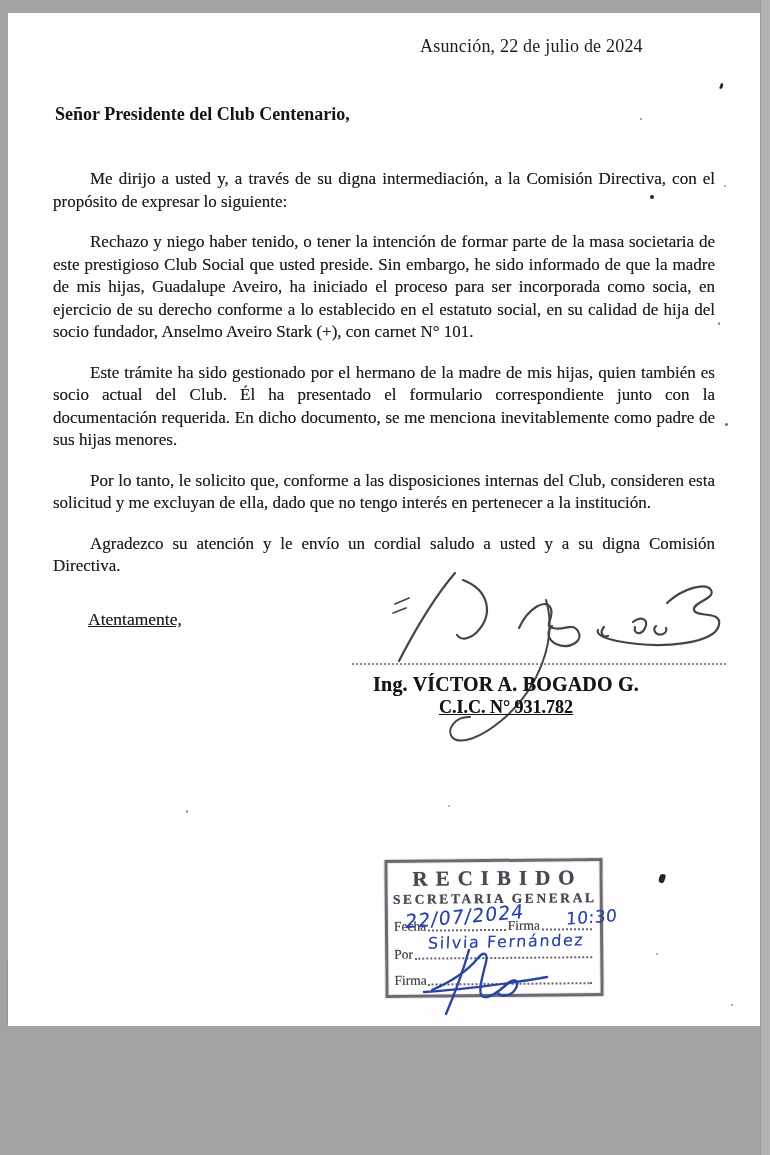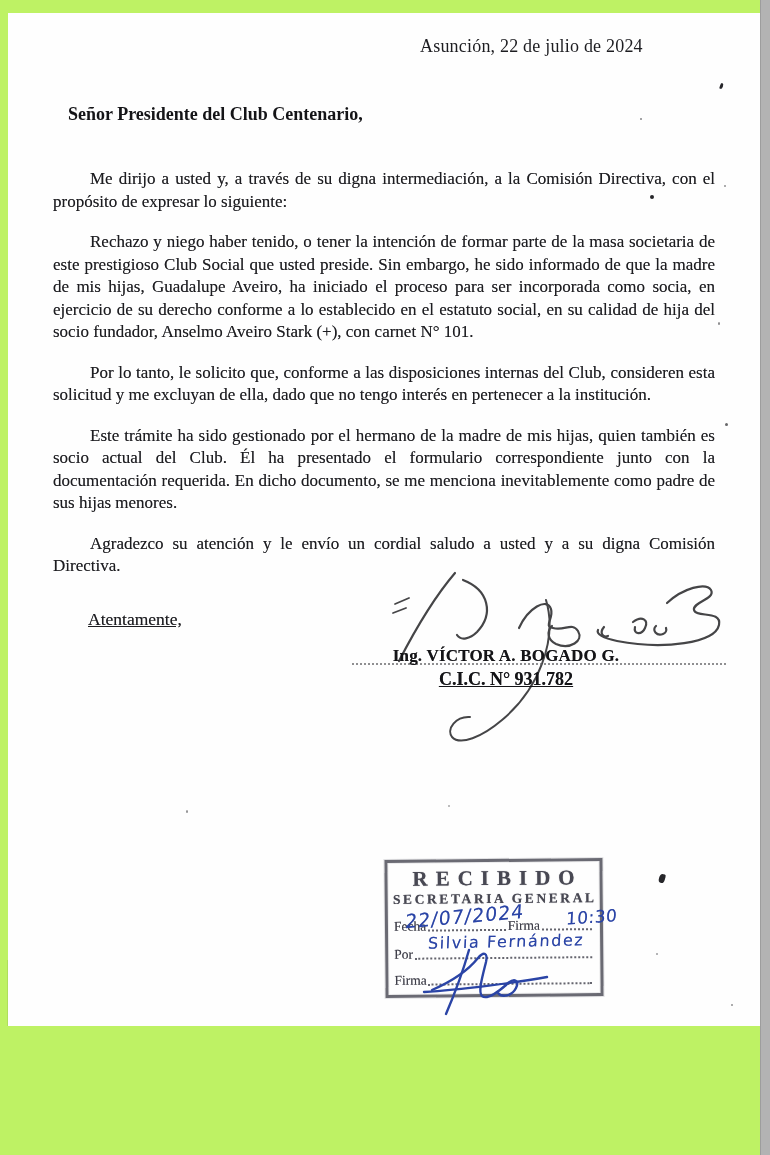--- a/index.html
+++ b/index.html
@@ -1,19 +1,19 @@
 <!DOCTYPE html>
 <html><head>
 <meta charset="utf-8">
 <style>
   html,body{margin:0;padding:0;}
   .scan{
     position:relative;
     width:770px;height:1155px;
-    background:#bef264;
+    background:#a3a3a3;
     overflow:hidden;
     font-family:"Liberation Serif","DejaVu Serif",serif;
     color:#1d1d21;
   }
   .paper{
     position:absolute;left:8px;top:13px;width:754px;height:1013px;
     background:#fefefe;
   }
   .edge-right{
     position:absolute;right:0;top:0;width:9px;height:1155px;
@@ -22,21 +22,21 @@
   .paper-edge-left{
     position:absolute;left:7px;top:960px;width:1px;height:66px;
     background:rgba(0,0,0,0.08);
   }
 
   .date-line{
     position:absolute;left:420px;top:36px;
     font-size:18px;letter-spacing:.2px;white-space:nowrap;
   }
   .salutation{
-    position:absolute;left:68px;top:104px;
+    position:absolute;left:55px;top:104px;
     font-size:18px;font-weight:bold;color:#141417;white-space:nowrap;
   }
   .body-text{
     position:absolute;left:53px;top:148px;width:662px;
     font-size:17px;line-height:22.5px;text-align:justify;margin-top:20px;
   }
   .body-text p{margin:0 0 18px 0;text-indent:37px;
     text-shadow:0 0 .4px rgba(29,29,33,.55);}
   .closing{
     position:absolute;left:88px;top:609px;font-size:17.5px;
@@ -46,22 +46,22 @@
 
   .sig-svg{position:absolute;left:0;top:0;pointer-events:none;}
   .sig-dotted-line{
     position:absolute;left:352px;top:663px;width:374px;height:0;
     border-top:2px dotted rgba(95,95,98,.7);
   }
   .sig-block{
     position:absolute;left:350px;top:645px;width:312px;text-align:center;
     font-weight:bold;color:#141417;line-height:22px;
   }
-  .sig-name{font-size:17px;letter-spacing:.2px;white-space:nowrap;
-    text-shadow:0 0 .4px rgba(20,20,23,.6);}
+  .sig-name{font-size:20px;letter-spacing:.2px;white-space:nowrap;
+    text-shadow:0 0 .4px rgba(20,20,23,.6);margin-top:28px;}
   .sig-cic{font-size:18px;margin-top:1px;
     text-shadow:0 0 .4px rgba(20,20,23,.6);text-decoration:underline;}
 
   
   .stamp{
     position:absolute;left:385px;top:859px;width:218px;height:138px;
     border:3px solid rgba(64,64,76,.78);
     box-shadow:0 0 0 1px rgba(64,64,76,.14), inset 0 0 0 1px rgba(64,64,76,.10);
     transform:rotate(-.5deg);
     color:#3f3f4a;box-sizing:border-box;
@@ -122,22 +122,22 @@
   <div class="paper"></div>
   <div class="paper-edge-left"></div>
 
   <div class="date-line">Asunción, 22 de julio de 2024</div>
 
   <div class="salutation">Señor Presidente del Club Centenario,</div>
 
   <div class="body-text">
     <p>Me dirijo a usted y, a través de su digna intermediación, a la Comisión Directiva, con el propósito de expresar lo siguiente:</p>
     <p>Rechazo y niego haber tenido, o tener la intención de formar parte de la masa societaria de este prestigioso Club Social que usted preside. Sin embargo, he sido informado de que la madre de mis hijas, Guadalupe Aveiro, ha iniciado el proceso para ser incorporada como socia, en ejercicio de su derecho conforme a lo establecido en el estatuto social, en su calidad de hija del socio fundador, Anselmo Aveiro Stark (+), con carnet N° 101.</p>
+    <p>Este trámite ha sido gestionado por el hermano de la madre de mis hijas, quien también es socio actual del Club. Él ha presentado el formulario correspondiente junto con la documentación requerida. En dicho documento, se me menciona inevitablemente como padre de sus hijas menores.</p>
     <p>Por lo tanto, le solicito que, conforme a las disposiciones internas del Club, consideren esta solicitud y me excluyan de ella, dado que no tengo interés en pertenecer a la institución.</p>
-    <p>Este trámite ha sido gestionado por el hermano de la madre de mis hijas, quien también es socio actual del Club. Él ha presentado el formulario correspondiente junto con la documentación requerida. En dicho documento, se me menciona inevitablemente como padre de sus hijas menores.</p>
     <p>Agradezco su atención y le envío un cordial saludo a usted y a su digna Comisión Directiva.</p>
   </div>
 
   <div class="closing">Atentamente,</div>
 
   <svg class="sig-svg" width="770" height="1155" viewBox="0 0 770 1155" fill="none" stroke="#454547" stroke-width="2.2" stroke-linecap="round">
     <path d="M 399,661 C 415,630 437,594 455,573"></path>
     <path d="M 395,604 l 14,-6" stroke-width="1.8"></path>
     <path d="M 393,613 l 13,-5" stroke-width="1.8"></path>
     <path d="M 463,580 C 489,590 494,614 477,632 C 470,639 461,641 457,635"></path>

